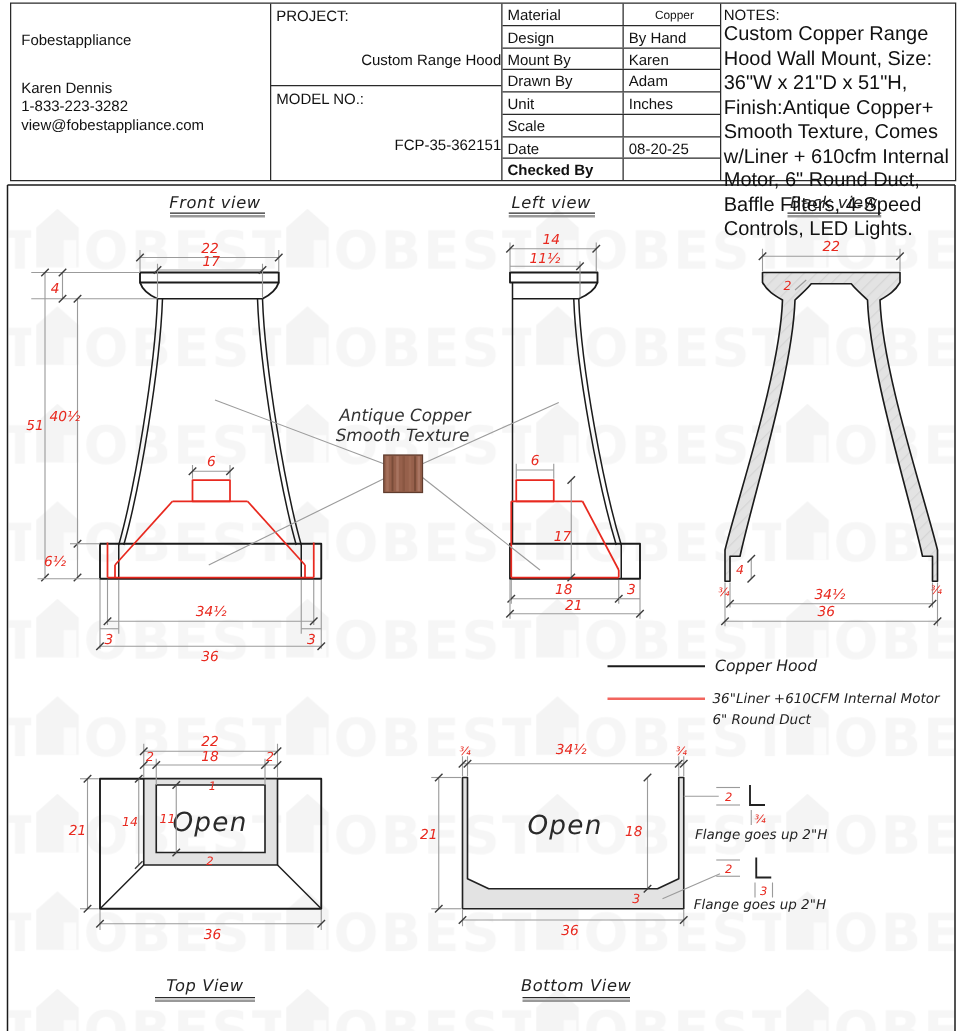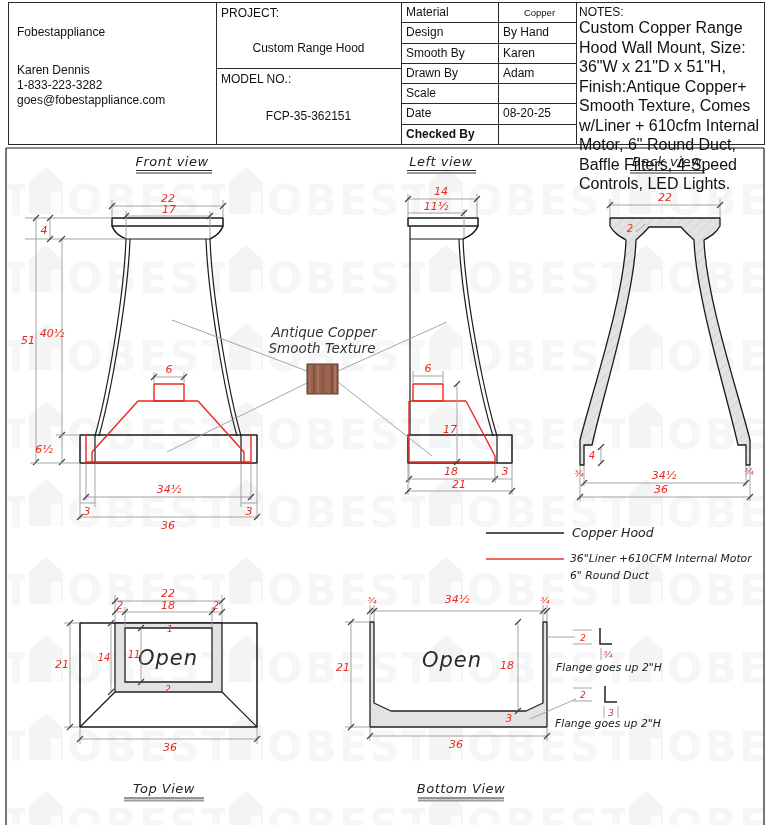--- a/index.html
+++ b/index.html
@@ -6,21 +6,21 @@
   html,body { background:#fff; }
   body { width:776px; height:825px; font-family:"Liberation Sans", sans-serif; }
   .page { position:relative; width:776px; height:825px; background:#fff; overflow:hidden; }
   svg { position:absolute; left:0; top:0; }
 
   
   .tb { position:absolute; left:8px; top:2px; width:757px; height:143px; border:1px solid #2a2a2a; background:#fff; font-size:12px; color:#111; }
   .tb .vline { position:absolute; top:0; bottom:0; width:0; border-left:1px solid #2a2a2a; }
   .tb .hline { position:absolute; height:0; border-top:1px solid #2a2a2a; }
   .abs { position:absolute; white-space:nowrap; }
-  .ctr { text-align:center; }
+  .ctr { text-align:right; }
   .notes-text { position:absolute; left:570px; top:15px; width:184px; font-size:16px; line-height:1.22; white-space:normal; }
   .spec { position:absolute; left:393px; top:0; width:174px; height:141px; display:flex; flex-direction:column; }
   .spec .row { flex:1; display:flex; border-bottom:1px solid #2a2a2a; }
   .spec .row:last-child { border-bottom:none;font-weight:bold; }
   .spec .lab { width:97px; border-right:1px solid #2a2a2a; padding:2px 0 0 4px; }
   .spec .val { flex:1; padding:2px 0 0 4px; }
   .spec .val.small { font-size:9.5px; padding-top:4px;text-align:center; }
 
   
   .o  { fill:none; stroke:#1b1b1b; stroke-width:1.5; stroke-linejoin:round; }
@@ -408,43 +408,47 @@
 
   <div class="tb">
     <div class="vline" style="left:207px"></div>
     <div class="vline" style="left:392px"></div>
     <div class="vline" style="left:567px"></div>
     <div class="hline" style="left:207px; width:185px; top:65px"></div>
 
     <div class="abs" style="left:8px; top:22px">Fobestappliance</div>
     <div class="abs" style="left:8px; top:60px">Karen Dennis</div>
     <div class="abs" style="left:8px; top:75px">1-833-223-3282</div>
-    <div class="abs" style="left:8px; top:90px">goes@fobestappliance.com</div>
+    <div class="abs" style="left:8px; top:90px">view@fobestappliance.com</div>
 
     <div class="abs" style="left:212px; top:3px">PROJECT:</div>
     <div class="abs ctr" style="left:207px; top:38px; width:185px">Custom Range Hood</div>
     <div class="abs" style="left:212px; top:69px">MODEL NO.:</div>
     <div class="abs ctr" style="left:207px; top:106px; width:185px">FCP-35-362151</div>
 
     <div class="spec">
       <div class="row">
         <div class="lab">Material</div>
         <div class="val small">Copper</div>
       </div>
       <div class="row">
         <div class="lab">Design</div>
         <div class="val">By Hand</div>
       </div>
       <div class="row">
-        <div class="lab">Smooth By</div>
+        <div class="lab">Mount By</div>
         <div class="val">Karen</div>
       </div>
       <div class="row">
         <div class="lab">Drawn By</div>
         <div class="val">Adam</div>
+      </div>
+      <div class="row">
+        <div class="lab">Unit</div>
+        <div class="val">Inches</div>
       </div>
       <div class="row">
         <div class="lab">Scale</div>
         <div class="val"></div>
       </div>
       <div class="row">
         <div class="lab">Date</div>
         <div class="val">08-20-25</div>
       </div>
       <div class="row">

